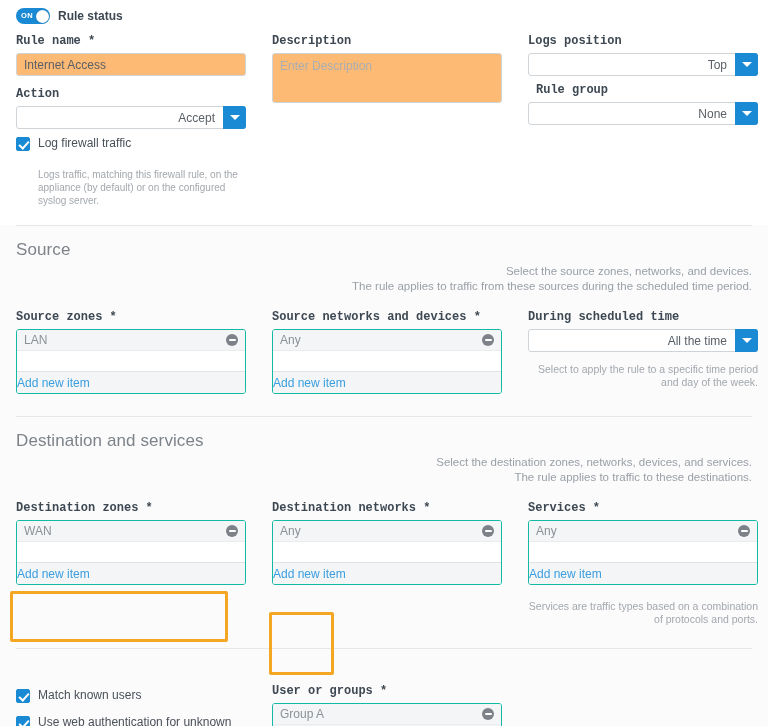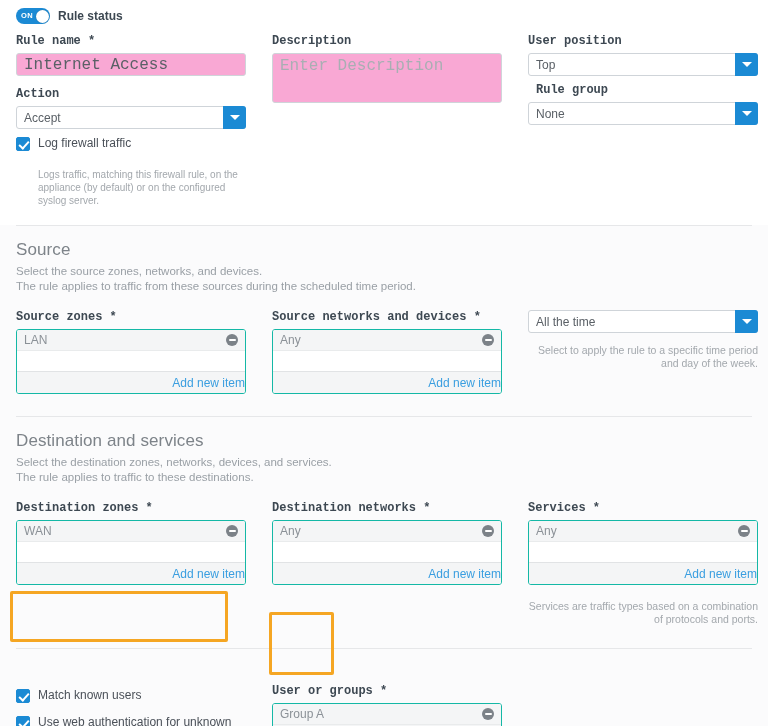--- a/index.html
+++ b/index.html
@@ -15,45 +15,45 @@
   
   .section { position: relative; width: 768px; background: #fbfbfc; }
   .section.white { background: #ffffff; }
   .divider { height: 1px; background: #e6e7e9; margin: 0 16px; }
 
   .sec-head { padding: 14px 16px 0 16px; }
   .sec-title {
     font-size: 17px; color: #7d8389; font-weight: 400;
     letter-spacing: .1px; margin-bottom: 4px;
   }
-  .sec-sub { font-size: 11.5px; color: #9aa0a6; line-height: 15px; }
+  .sec-sub { font-size: 11.5px; color: #9aa0a6; line-height: 15px; text-align: right; }
 
   
   .cols { display: flex; padding: 0 16px; gap: 26px; }
   .col { width: 230px; flex: 0 0 230px; }
 
   .flabel {
     font-size: 12px; font-weight: bold; color: #3d4852;
     margin-bottom: 5px; white-space: nowrap; font-family: Liberation Mono, monospace;
   }
 
   
   .txtinput {
     width: 100%; height: 23px; border: 1px solid #cfd4d9; border-radius: 3px;
-    background: #f9a8d4; font-size: 16px; color: #5a6066;
-    padding: 2px 7px; outline: none; font-family: Liberation Mono, monospace;
+    background: #fdba74; font-size: 12px; color: #5a6066;
+    padding: 2px 7px; outline: none; font-family: Liberation Sans, sans-serif;
   }
   .txtinput::placeholder { color: #a9aeb3; }
 
   textarea.txtinput {
     height: 50px; resize: none; padding-top: 5px; line-height: 15px;
   }
 
   
-  .selwrap { position: relative; width: 100%; height: 19px; }
+  .selwrap { position: relative; width: 100%; height: 19px; text-align: right; }
   .selbox {
     width: 100%; height: 23px; border: 1px solid #cfd4d9; border-radius: 3px;
     background: #fff; font-size: 12px; color: #5a6066;
     padding: 3px 30px 3px 7px; line-height: 17px; overflow: hidden;
     white-space: nowrap;
   }
   .selarrow {
     position: absolute; right: 0; top: 0; width: 23px; height: 23px;
     background: #1b8ad4; border-radius: 0 3px 3px 0;
     display: flex; align-items: center; justify-content: center; cursor: pointer;
@@ -82,21 +82,21 @@
   .minus {
     width: 12px; height: 12px; border-radius: 50%; background: #7c8288;
     position: relative; flex: 0 0 12px; cursor: pointer;
   }
   .minus::after {
     content: ""; position: absolute; left: 2.5px; top: 5px;
     width: 7px; height: 2px; background: #ffffff; border-radius: 1px;
   }
   .lfiller { height: 20px; background: #ffffff; }
   .ladd {
-    height: 22px; line-height: 22px; text-align: right;
+    height: 22px; line-height: 22px; text-align: left;
     background: #f4f5f6; color: #3a9ee0; font-size: 12px;
     border-top: 1px solid #e1e3e5; cursor: pointer;
   }
 
   
   .cbrow { display: flex; align-items: flex-start; gap: 8px; }
   .cbox {
     width: 14px; height: 14px; border-radius: 2px; flex: 0 0 14px;
     background: #1b8ad4; border: 1px solid #1b8ad4; position: relative;
     cursor: pointer; margin-top: 1px;
@@ -166,21 +166,21 @@
           </div>
         </div>
       </div>
 
       <div class="col">
         <div class="flabel">Description</div>
         <textarea class="txtinput" placeholder="Enter Description" style=""></textarea>
       </div>
 
       <div class="col">
-        <div class="flabel">User position</div>
+        <div class="flabel">Logs position</div>
         <div class="selwrap">
           <div class="selbox">Top</div>
           <div class="selarrow">
               <i></i>
             </div>
         </div>
 
         <div class="flabel" style="margin-top:11px;padding-left:8px;">Rule group</div>
         <div class="selwrap">
           <div class="selbox">None</div>
@@ -220,20 +220,21 @@
           <div class="litem">
             <span class="lname">Any</span>
             <span class="minus"></span>
           </div>
           <div class="lfiller"></div>
           <div class="ladd">Add new item</div>
         </div>
       </div>
 
       <div class="col">
+        <div class="flabel">During scheduled time</div>
         <div class="selwrap">
           <div class="selbox">All the time</div>
           <div class="selarrow">
               <i></i>
             </div>
         </div>
         <div class="help">Select to apply the rule to a specific time period and day of the week.</div>
       </div>
     </div>
     <div style="height:22px;"></div>

